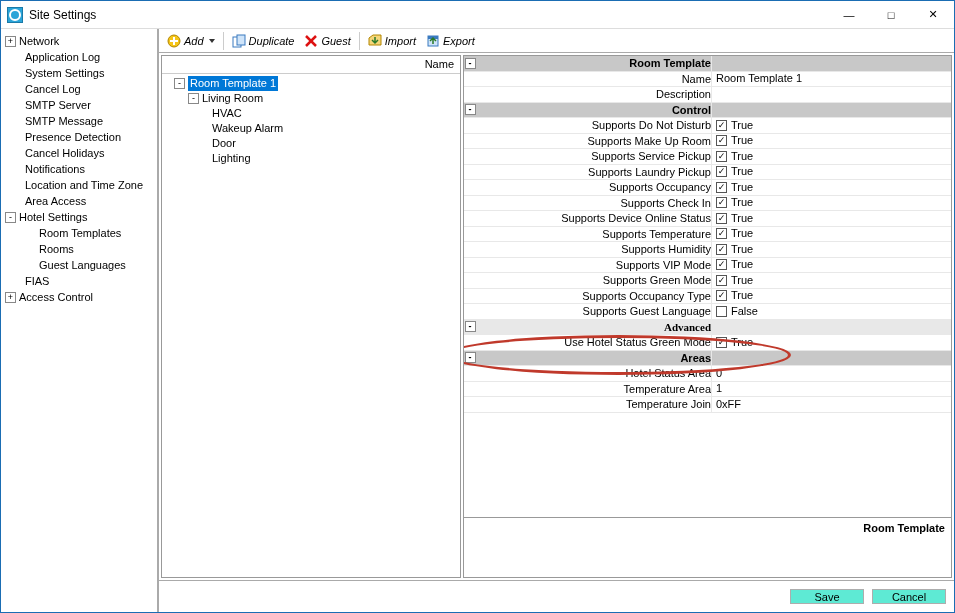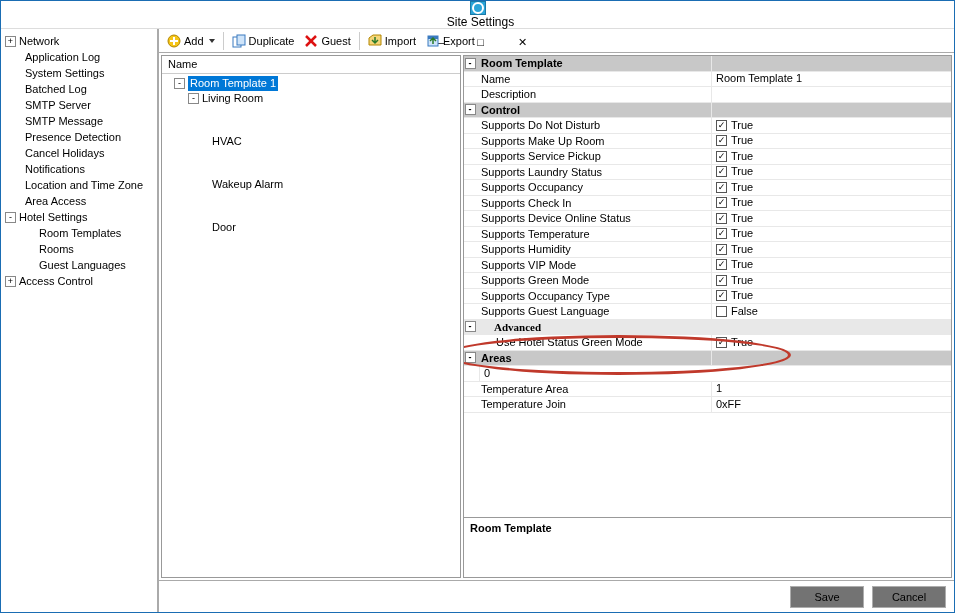--- a/index.html
+++ b/index.html
@@ -1,59 +1,59 @@
 <!DOCTYPE html>
 <html><head>
 <meta charset="utf-8">
 <style>
 * { box-sizing: border-box; margin: 0; padding: 0; }
 body { font-family: "Segoe UI", Tahoma, sans-serif; font-size: 11px; background: #fff; color: #000; }
 .window { width: 955px; height: 613px; border: 1px solid #1a6db3; display: flex; flex-direction: column; }
-.titlebar { height: 28px; display: flex; align-items: center; padding: 0 0 0 6px; background: #fff; border-bottom: 1px solid #ddd; flex-direction: column; }
+.titlebar { height: 28px; display: flex; align-items: center; padding: 0 0 0 6px; background: #fff; border-bottom: 1px solid #ddd; }
 .titlebar-icon { width: 16px; height: 16px; background: #2aa4d8; border: 1px solid #1a7aa8; margin-right: 6px; display: flex; align-items: center; justify-content: center; }
 .titlebar-icon::after { content: ""; width: 8px; height: 8px; border: 2px solid #fff; border-radius: 50%; }
 .titlebar-text { flex: 1; font-size: 12px; }
 .titlebar-btns { display: flex; }
 .titlebar-btn { width: 42px; height: 26px; display: flex; align-items: center; justify-content: center; }
 .body-area { flex: 1; display: flex; overflow: hidden; }
 .sidebar { width: 157px; border-right: 1px solid #aaa; padding: 4px 2px; overflow: auto; background: #fff; }
 .tree-item { display: flex; align-items: center; height: 16px; line-height: 16px; padding-left: 2px; white-space: nowrap; }
 .tree-item.level1 { padding-left: 16px; }
 .tree-item.level2 { padding-left: 30px; }
 .exp-box { width: 11px; height: 11px; border: 1px solid #888; margin-right: 3px; display: inline-flex; align-items: center; justify-content: center; font-size: 9px; line-height: 1; background: #fff; cursor: pointer; }
 .tree-dots { width: 6px; display: inline-block; }
 .content { flex: 1; display: flex; flex-direction: column; border-left: 1px solid #aaa; }
 .toolbar { height: 24px; border-bottom: 1px solid #aaa; display: flex; align-items: center; padding: 0 4px; gap: 2px; }
-.tool-btn { display: flex; align-items: center; gap: 3px; padding: 2px 4px; cursor: pointer; }
+.tool-btn { display: flex; align-items: center; gap: 3px; padding: 2px 4px; cursor: pointer; font-style: italic; }
 .tool-sep { width: 1px; height: 18px; background: #ccc; margin: 0 2px; }
 .icon { width: 14px; height: 14px; display: inline-flex; align-items: center; justify-content: center; }
-.main-split { flex: 1; display: flex; overflow: hidden; }
+.main-split { flex: 1; display: flex; overflow: hidden; text-align: right; }
 .tree-panel { width: 300px; border: 1px solid #999; margin: 2px 1px 2px 2px; display: flex; flex-direction: column; }
 .tree-panel-header { height: 18px; background: #fff; border-bottom: 1px solid #ccc; padding: 2px 6px; }
 .tree-panel-body { flex: 1; padding: 2px; overflow: auto; }
 .tp-item { display: flex; align-items: center; height: 15px; line-height: 15px; white-space: nowrap; }
 .tp-item .exp-box { margin-right: 3px; }
 .tp-item.l0 { padding-left: 10px; }
 .tp-item.l1 { padding-left: 24px; }
-.tp-item.l2 { padding-left: 48px; margin-top: 28px; }
+.tp-item.l2 { padding-left: 48px; }
 .tp-item.selected span.lbl { background: #0078d7; color: #fff; padding: 0 2px; }
 .prop-panel { flex: 1; display: flex; flex-direction: column; margin: 2px 2px 2px 1px; }
 .prop-grid { flex: 1; border: 1px solid #999; position: relative; overflow: hidden; }
 .pg-row { display: flex; height: 15.5px; line-height: 15.5px; border-bottom: 1px solid #e8e8e8; }
 .pg-exp { width: 15px; display: flex; align-items: center; justify-content: center; }
 .pg-label { width: 232px; padding-left: 2px; }
 .pg-value { flex: 1; border-left: 1px solid #e8e8e8; padding-left: 4px; display: flex; align-items: center; }
 .pg-header { background: #c8c8c8; font-weight: bold; }
 .pg-cbox { width: 11px; height: 11px; border: 1px solid #555; margin-right: 4px; display: inline-flex; align-items: center; justify-content: center; font-size: 9px; background: #fff; }
 .pg-cbox.checked::after { content: "✓"; color: #000; }
 .pg-sub { padding-left: 15px; font-family: Liberation Serif, serif; }
 .prop-desc { border: 1px solid #999; border-top: none; height: 60px; padding: 4px 6px; font-weight: bold; }
 .highlight-ring { position: absolute; border: 3px solid #c0392b; border-radius: 50% / 50%; pointer-events: none; }
 .footer { height: 32px; border-top: 1px solid #aaa; display: flex; align-items: center; justify-content: flex-end; padding: 0 8px; gap: 8px; }
-.btn { width: 74px; height: 22px; border: 1px solid #adadad; background: #737373; display: flex; align-items: center; justify-content: center; cursor: pointer; }
+.btn { width: 74px; height: 15px; border: 1px solid #adadad; background: #5eead4; display: flex; align-items: center; justify-content: center; cursor: pointer; }
 .dropdown-caret { width: 0; height: 0; border-left: 3px solid transparent; border-right: 3px solid transparent; border-top: 4px solid #333; margin-left: 2px; }
 </style>
 </head>
 <body>
 
 <div class="window">
   <div class="titlebar">
     <span class="titlebar-icon"></span>
     <span class="titlebar-text">Site Settings</span>
     <div class="titlebar-btns">
@@ -72,21 +72,21 @@
         <div class="tree-item level1">
           <span class="tree-dots"></span>
           <span>Application Log</span>
         </div>
         <div class="tree-item level1">
           <span class="tree-dots"></span>
           <span>System Settings</span>
         </div>
         <div class="tree-item level1">
           <span class="tree-dots"></span>
-          <span>Batched Log</span>
+          <span>Cancel Log</span>
         </div>
         <div class="tree-item level1">
           <span class="tree-dots"></span>
           <span>SMTP Server</span>
         </div>
         <div class="tree-item level1">
           <span class="tree-dots"></span>
           <span>SMTP Message</span>
         </div>
         <div class="tree-item level1">
@@ -117,20 +117,24 @@
           <span class="tree-dots"></span>
           <span>Room Templates</span>
         </div>
         <div class="tree-item level2">
           <span class="tree-dots"></span>
           <span>Rooms</span>
         </div>
         <div class="tree-item level2">
           <span class="tree-dots"></span>
           <span>Guest Languages</span>
+        </div>
+        <div class="tree-item level1">
+          <span class="tree-dots"></span>
+          <span>FIAS</span>
         </div>
         <div class="tree-item">
           <span class="exp-box">+</span>
           <span>Access Control</span>
         </div>
       </div>
 
     <div class="content">
       <div class="toolbar">
         <div class="tool-btn">
@@ -199,20 +203,23 @@
               </div>
               <div class="tp-item l2">
                 <span class="lbl">HVAC</span>
               </div>
               <div class="tp-item l2">
                 <span class="lbl">Wakeup Alarm</span>
               </div>
               <div class="tp-item l2">
                 <span class="lbl">Door</span>
               </div>
+              <div class="tp-item l2">
+                <span class="lbl">Lighting</span>
+              </div>
             </div>
         </div>
 
         <div class="prop-panel">
           <div class="prop-grid" id="prop-grid">
             <div class="highlight-ring" style="left:-18px; top:279px; width:345px; height:40px;"></div>
           <div class="pg-row pg-header">
                 <div class="pg-exp">
                   <span class="exp-box">-</span>
                 </div>
@@ -259,21 +266,21 @@
               <div class="pg-row">
                 <div class="pg-exp"></div>
                 <div class="pg-label" style="padding-left:2px">Supports Service Pickup</div>
                 <div class="pg-value">
                   <span class="pg-cbox checked"></span>
                   <span>True</span>
                 </div>
               </div>
               <div class="pg-row">
                 <div class="pg-exp"></div>
-                <div class="pg-label" style="padding-left:2px">Supports Laundry Status</div>
+                <div class="pg-label" style="padding-left:2px">Supports Laundry Pickup</div>
                 <div class="pg-value">
                   <span class="pg-cbox checked"></span>
                   <span>True</span>
                 </div>
               </div>
               <div class="pg-row">
                 <div class="pg-exp"></div>
                 <div class="pg-label" style="padding-left:2px">Supports Occupancy</div>
                 <div class="pg-value">
                   <span class="pg-cbox checked"></span>
@@ -361,20 +368,21 @@
               </div>
               <div class="pg-row pg-header">
                 <div class="pg-exp">
                   <span class="exp-box">-</span>
                 </div>
                 <div class="pg-label">Areas</div>
                 <div class="pg-value"></div>
               </div>
               <div class="pg-row">
                 <div class="pg-exp"></div>
+                <div class="pg-label" style="padding-left:2px">Hotel Status Area</div>
                 <div class="pg-value">
                   <span>0</span>
                 </div>
               </div>
               <div class="pg-row">
                 <div class="pg-exp"></div>
                 <div class="pg-label" style="padding-left:2px">Temperature Area</div>
                 <div class="pg-value">
                   <span>1</span>
                 </div>

